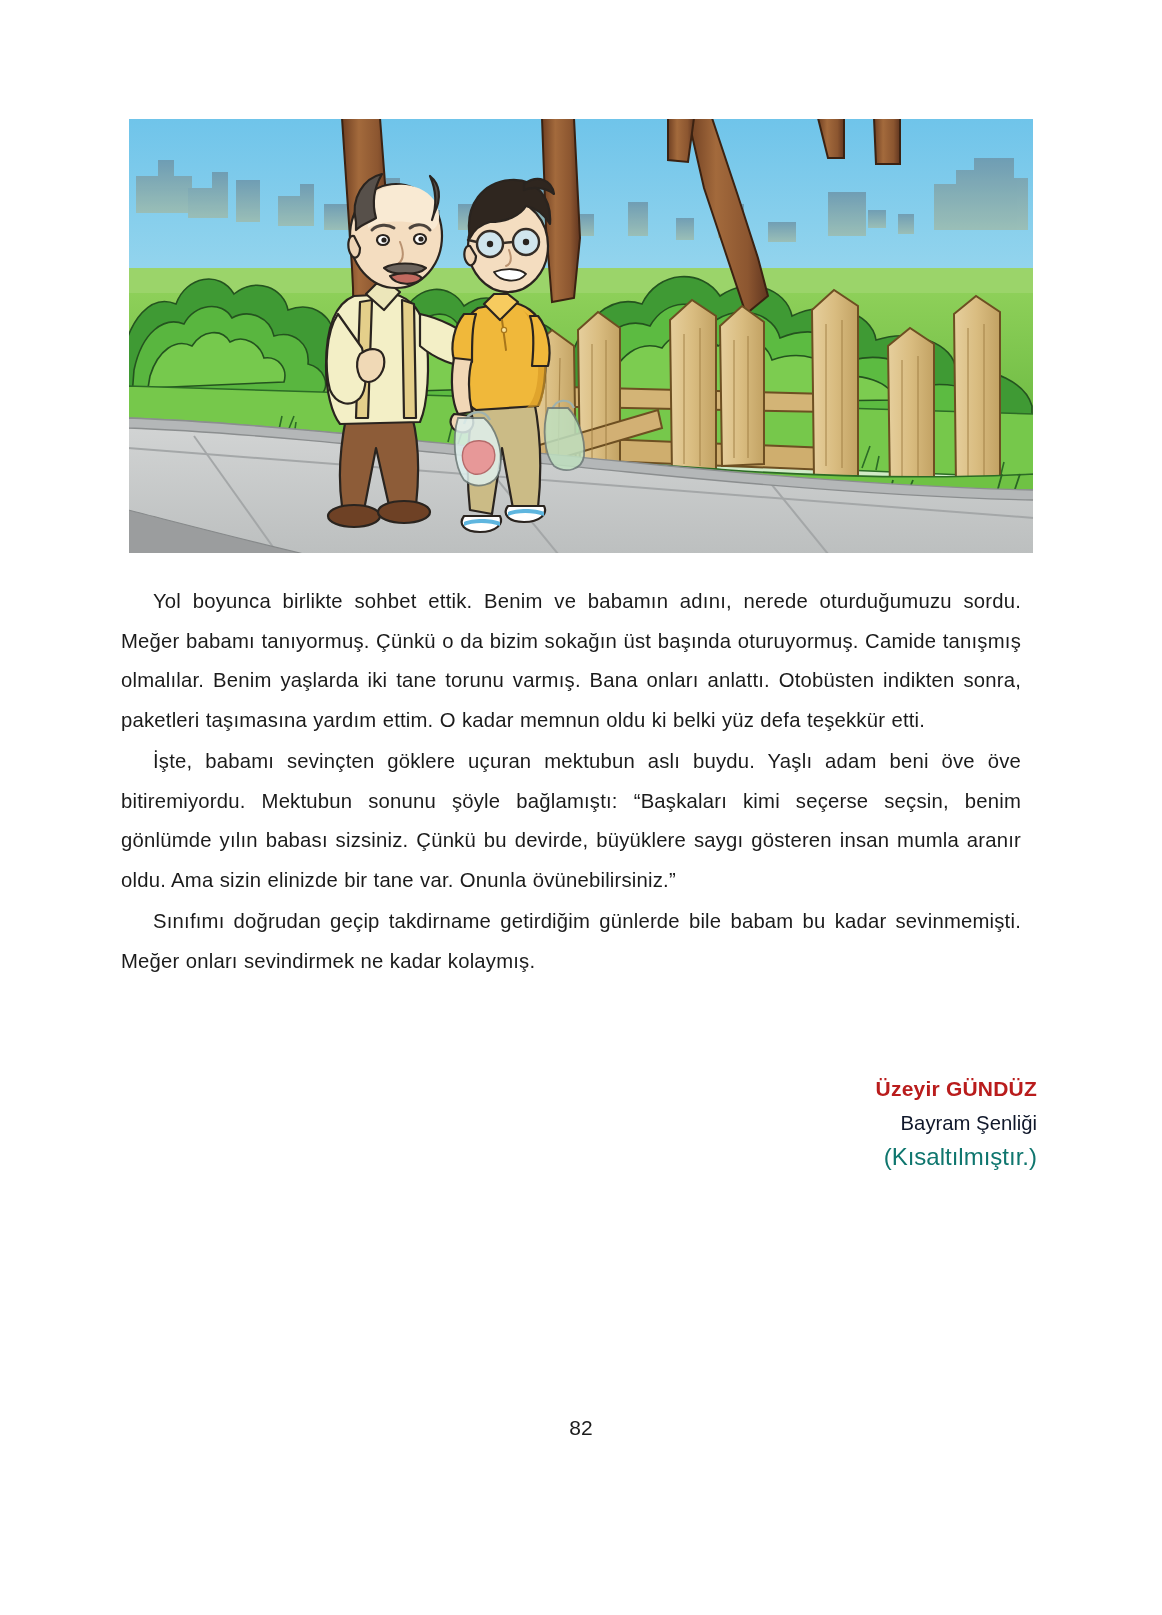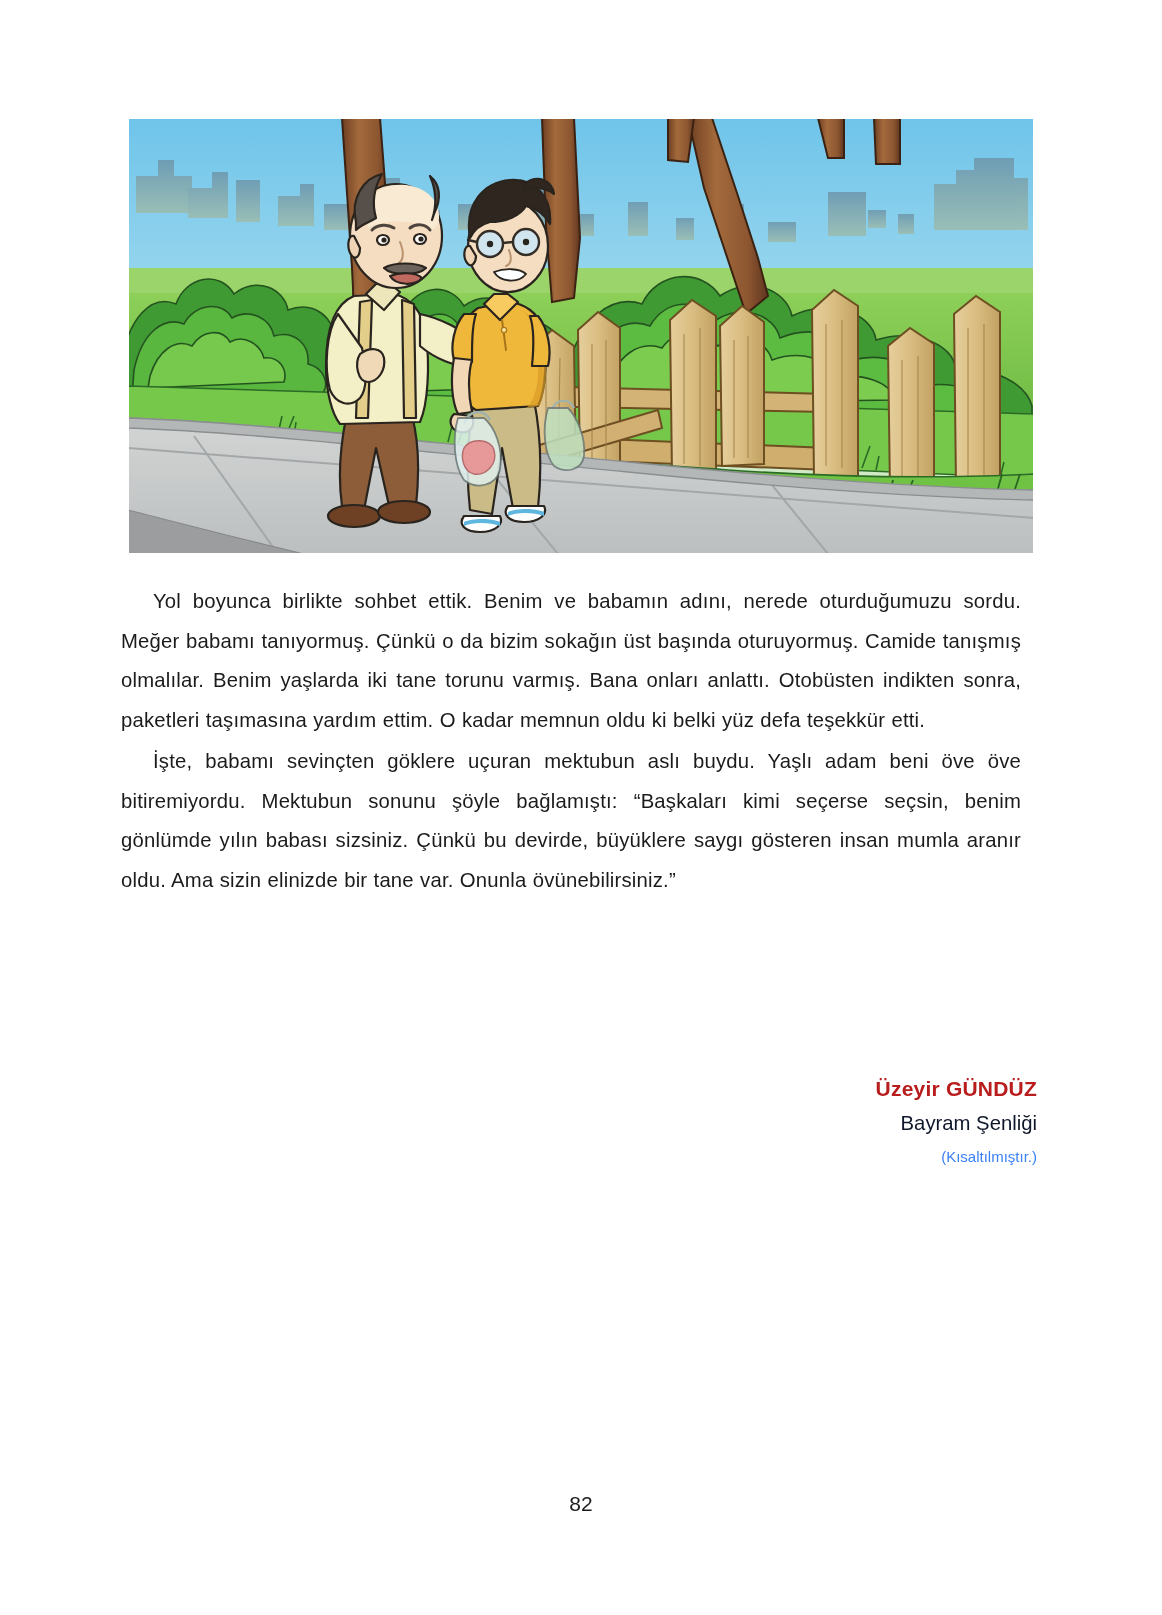--- a/index.html
+++ b/index.html
@@ -68,31 +68,31 @@
     line-height: 34px;
     color: #b91c1c;
     letter-spacing: 0.01em;
   }
   .attr-source {
     font-size: 20.3px;
     line-height: 34px;
     color: #0f172a;
   }
   .attr-note {
-    font-size: 15px;
+    font-size: 24px;
     line-height: 34px;
-    color: #3b82f6;
+    color: #0f766e;
   }
 
   
   .page-number {
     position: absolute;
     left: 0;
     right: 0;
-    top: 1492px;
+    top: 1416px;
     text-align: center;
     font-size: 21px;
     color: #1b1b1b;
   }
 </style>
 </head>
 <body>
 
 <div class="page">
 
@@ -340,20 +340,21 @@
         </g>
 
         <rect x="0.5" y="0.5" width="905" height="435" fill="none" stroke="#ffffff" stroke-width="1"></rect>
       </g>
     </svg>
   </figure>
 
   <div class="body-text">
     <p class="para first-indent">Yol boyunca birlikte sohbet ettik. Benim ve babamın adını, nerede oturduğumuzu sordu. Meğer babamı tanıyormuş. Çünkü o da bizim sokağın üst başında oturuyormuş. Camide tanışmış olmalılar. Benim yaşlarda iki tane torunu varmış. Bana onları anlattı. Otobüsten indikten sonra, paketleri taşımasına yardım ettim. O kadar memnun oldu ki belki yüz defa teşekkür etti.</p>
     <p class="para first-indent">İşte, babamı sevinçten göklere uçuran mektubun aslı buydu. Yaşlı adam beni öve öve bitiremiyordu. Mektubun sonunu şöyle bağlamıştı: “Başkaları kimi seçerse seçsin, benim gönlümde yılın babası sizsiniz. Çünkü bu devirde, büyüklere saygı gösteren insan mumla aranır oldu. Ama sizin elinizde bir tane var. Onunla övünebilirsiniz.”</p>
+    <p class="para first-indent">Sınıfımı doğrudan geçip takdirname getirdiğim günlerde bile babam bu kadar sevinmemişti. Meğer onları sevindirmek ne kadar kolaymış.</p>
   </div>
 
   <div class="attribution">
     <div class="attr-author">Üzeyir GÜNDÜZ</div>
     <div class="attr-source">Bayram Şenliği</div>
     <div class="attr-note">(Kısaltılmıştır.)</div>
   </div>
 
   <div class="page-number">82</div>
 

